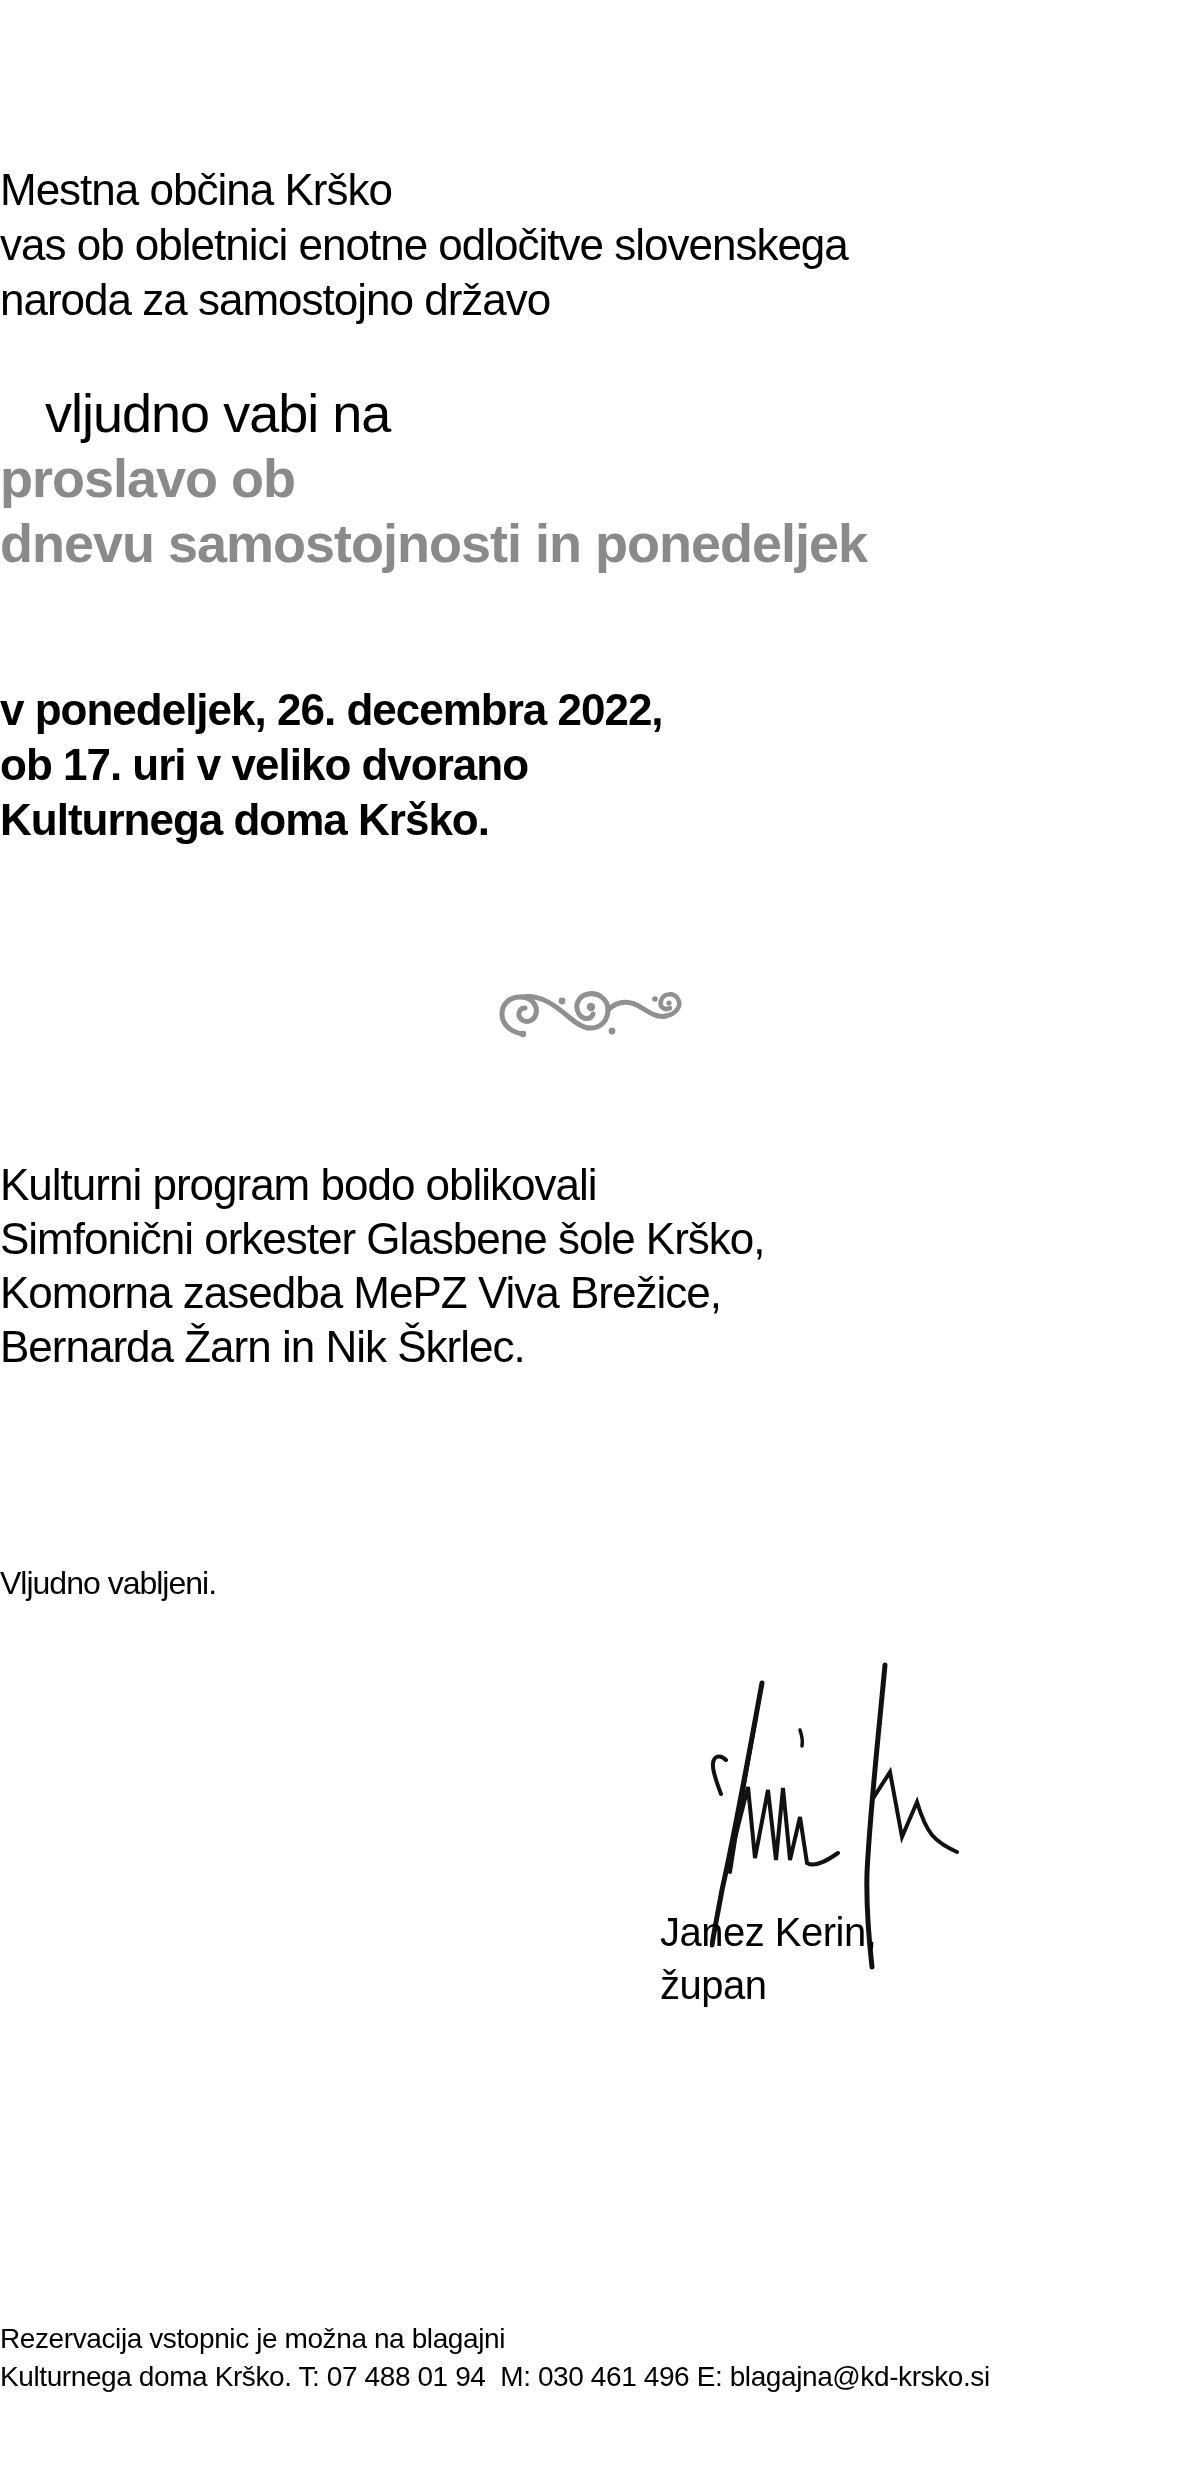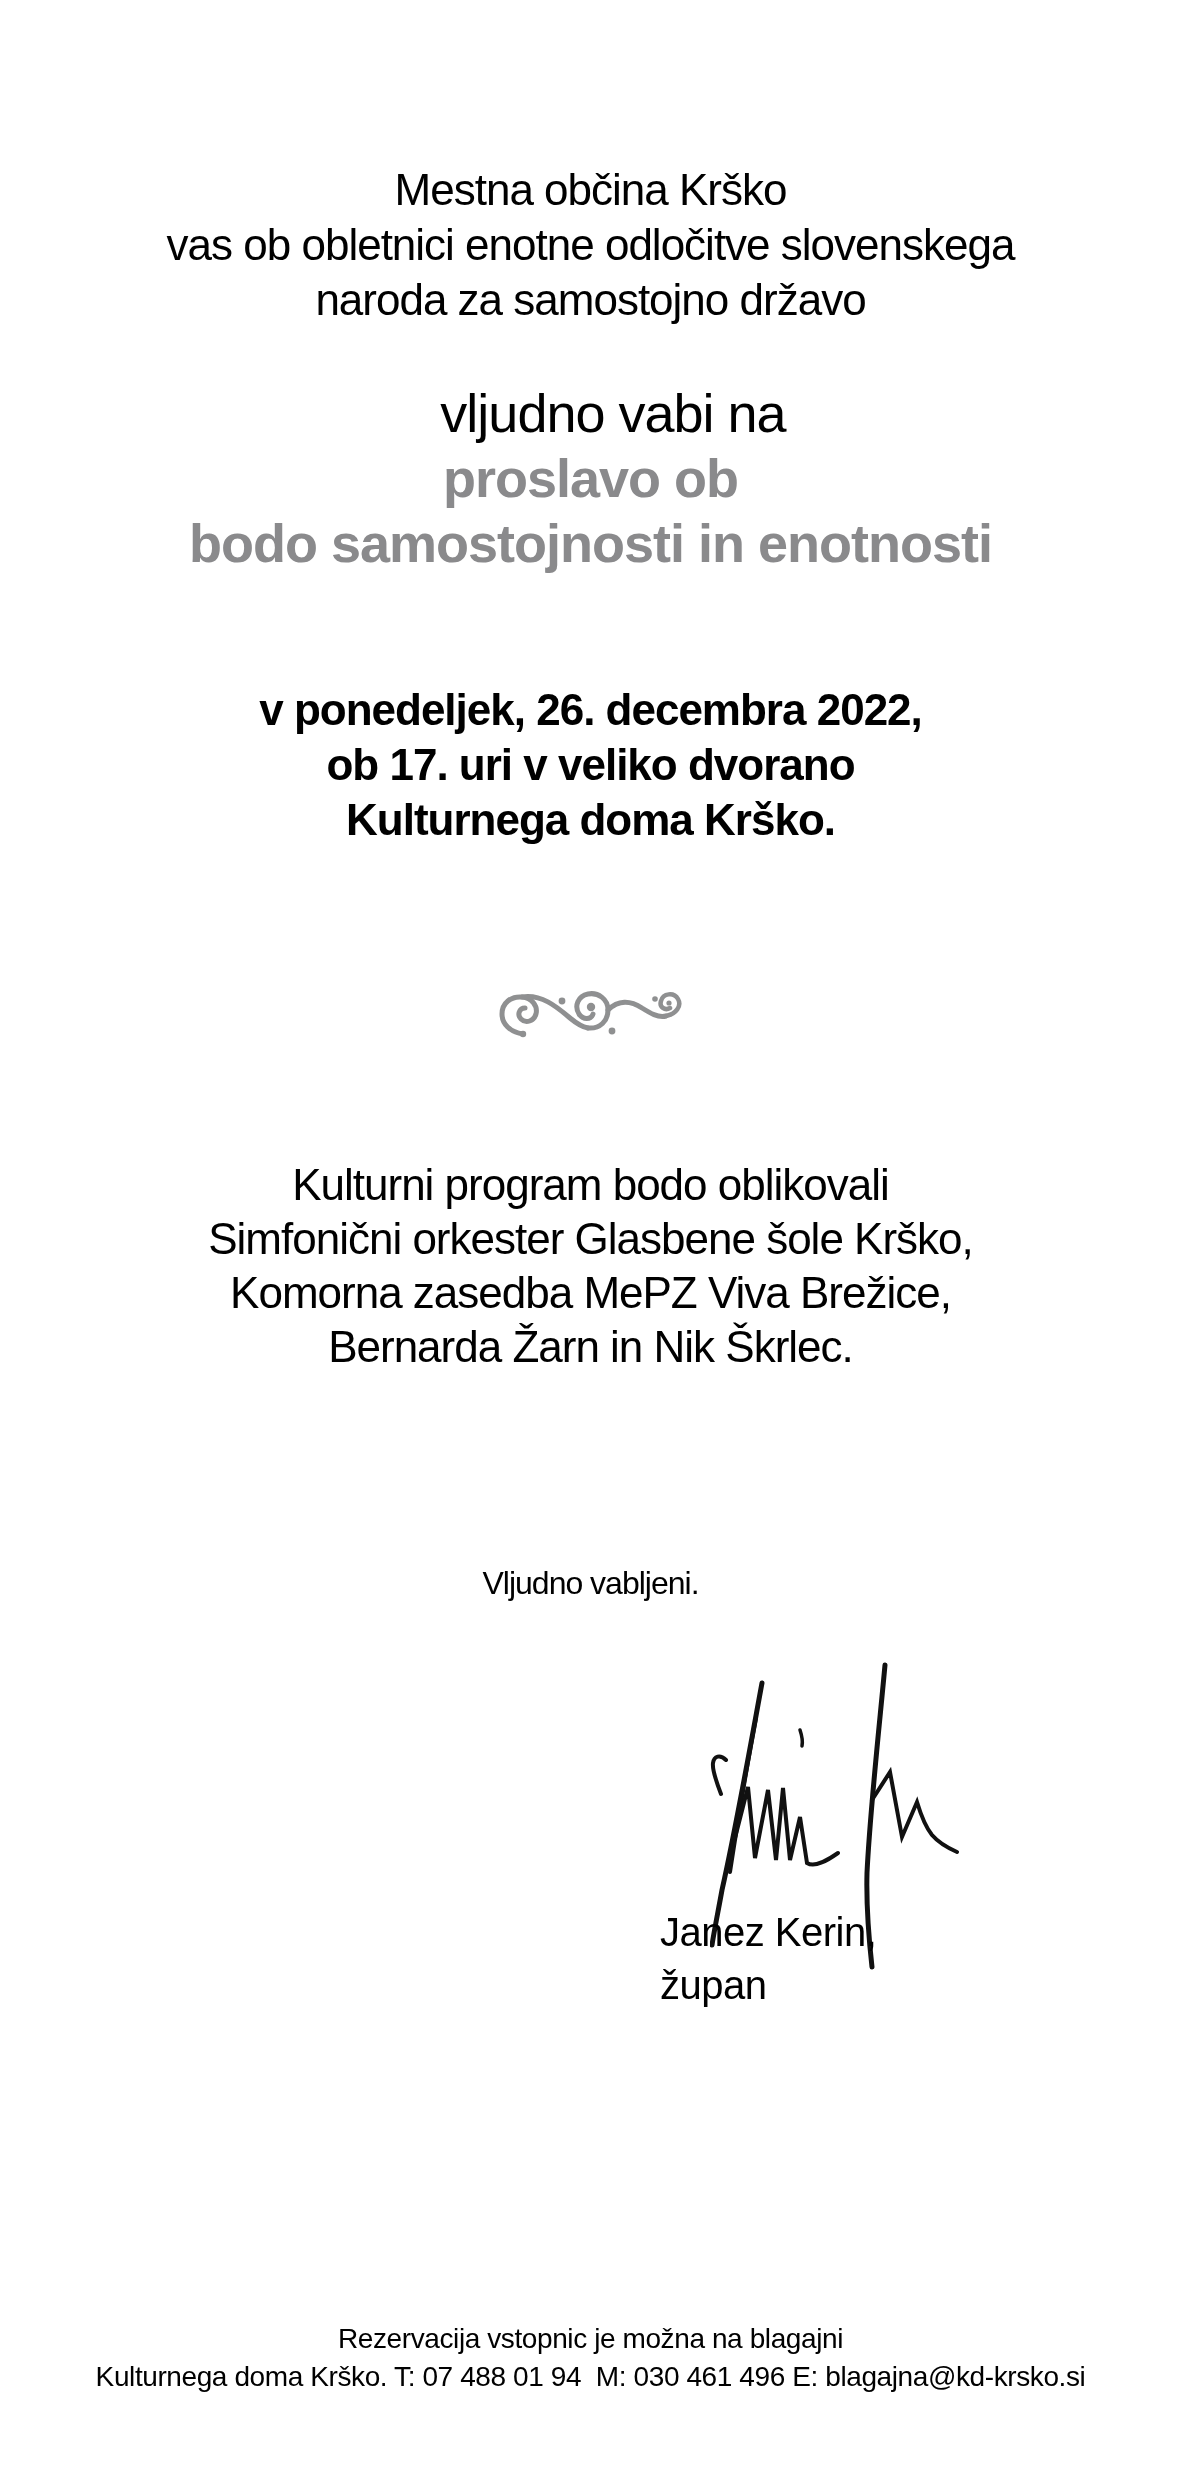--- a/index.html
+++ b/index.html
@@ -10,21 +10,21 @@
     margin:0 auto;
     background:#ffffff;
     color:#000000;
     font-family:"Liberation Sans", sans-serif;
     overflow:hidden;
   }
   .block{
     position:absolute;
     left:0;
     width:1181px;
-    text-align:center;
+    text-align:left;
     letter-spacing:-1px;
   }
   .intro{
     top:162px;
     font-size:44px;
     line-height:55px;
   }
   .invite{
     top:381px;
     line-height:65px;
@@ -93,21 +93,21 @@
 
   <div class="block intro">
     <div>Mestna občina Krško</div>
     <div>vas ob obletnici enotne odločitve slovenskega</div>
     <div>naroda za samostojno državo</div>
   </div>
 
   <div class="block invite">
     <div class="lead">vljudno vabi na</div>
     <div class="event">proslavo ob</div>
-    <div class="event">bodo samostojnosti in enotnosti</div>
+    <div class="event">dnevu samostojnosti in ponedeljek</div>
   </div>
 
   <div class="block datetime">
     <div>v ponedeljek, 26. decembra 2022,</div>
     <div>ob 17. uri v veliko dvorano</div>
     <div>Kulturnega doma Krško.</div>
   </div>
 
   <div class="flourish">
     <svg width="190" height="56" viewBox="0 0 190 56">

